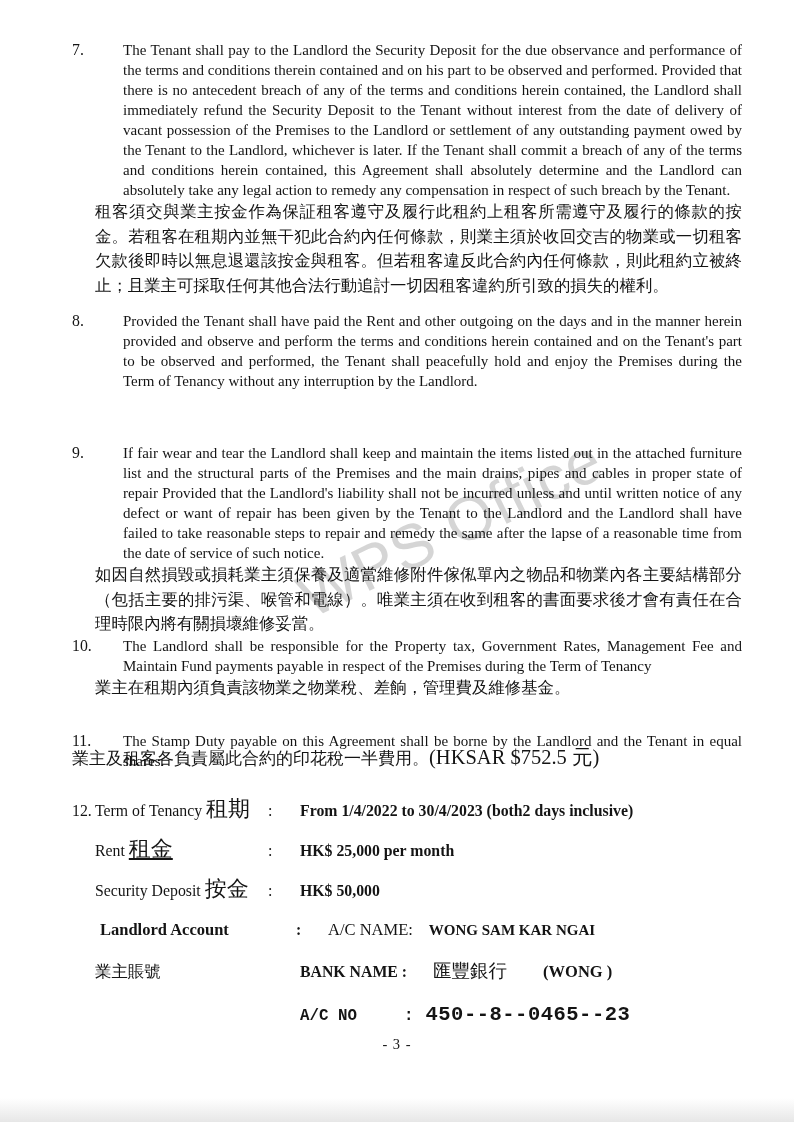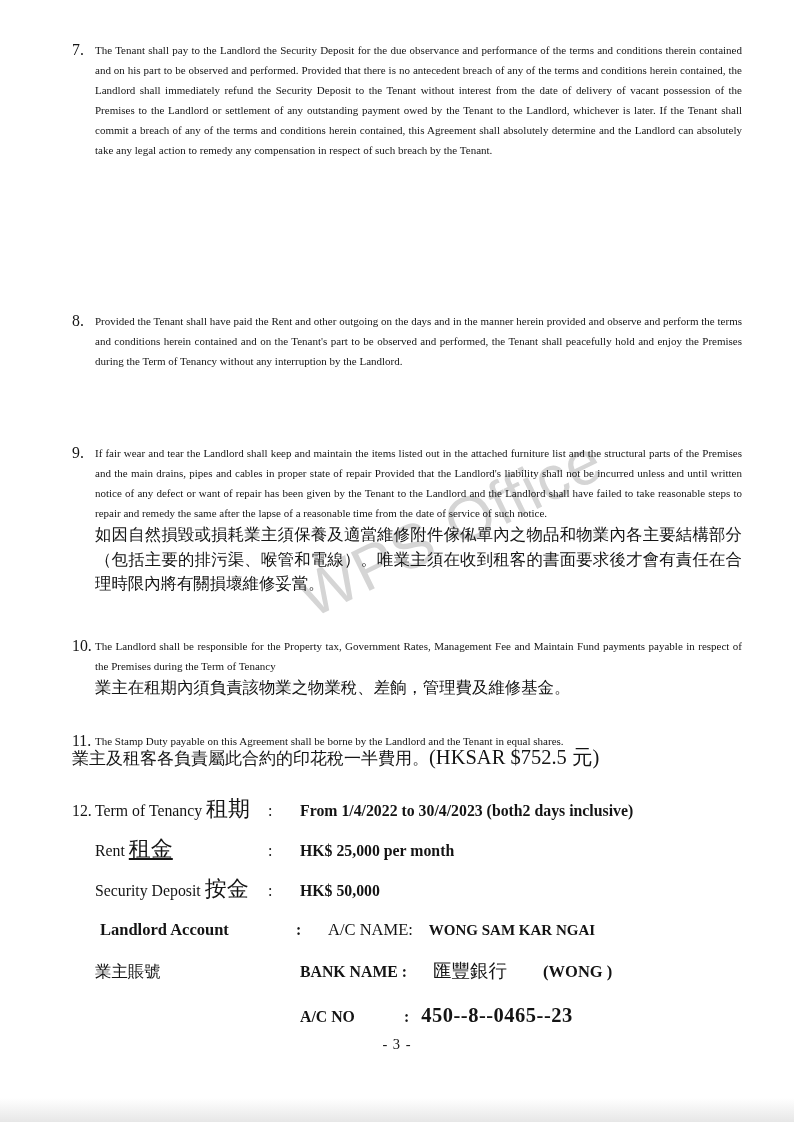--- a/index.html
+++ b/index.html
@@ -7,21 +7,21 @@
     width:794px;height:1122px;position:relative;overflow:hidden;
     background:#ffffff;color:#141414;
     font-family:"Liberation Serif", serif;
   }
   .page{position:absolute;inset:0;}
   
   .clause{position:absolute;left:72px;width:670px;display:flex;}
   .c7{top:40px}.c8{top:311px}.c9{top:443px}.c10{top:636px}.c11{top:731px}
   .clause-num{flex:none;width:23px;font-size:15.8px;line-height:20px;}
   .clause-body{flex:1;}
-  .en{font-size:11px;line-height:20px;text-align:justify;}
+  .en{font-size:15px;line-height:20px;text-align:justify;margin-left:28px;}
   .zh{font-size:16.4px;line-height:24.6px;text-align:justify;}
   
   .stamp-line{position:absolute;left:72px;top:746px;width:670px;font-size:17px;line-height:22px;white-space:nowrap;}
   .stamp-amount{font-size:20.5px;}
   
   .terms{position:absolute;left:72px;top:798px;width:670px;}
   .trow{display:flex;align-items:baseline;font-size:15.8px;line-height:22px;}
   .trow + .trow{margin-top:16px;}
   .tnum{flex:none;width:23px;}
   .tlabel{flex:none;width:173px;}
@@ -32,21 +32,21 @@
   .row-landlord .tlabel-wide{flex:none;width:196px;font-weight:bold;font-size:16.5px;}
   .row-landlord .tcolon{font-weight:bold;}
   .acname-label{font-size:16.5px;}
   .acname-value{font-size:15px;font-weight:bold;margin-left:16px;}
   .row-bank{margin-top:18px;line-height:26px;}
   .row-bank .tlabel-wide{flex:none;width:196px;padding-left:23px;box-sizing:border-box;font-size:16.4px;}
   .row-bank .tcolon-empty{flex:none;width:32px;}
   .bank-label{font-weight:bold;font-size:15.8px;}
   .bank-zh{font-size:18.5px;margin-left:26px;}
   .bank-en{font-weight:bold;font-size:16.5px;margin-left:36px;}
-  .row-acno{margin-top:16px;line-height:28px;}
+  .row-acno{margin-top:16px;line-height:28px;font-family:Liberation Mono, monospace;}
   .row-acno .spacer{flex:none;width:228px;}
   .acno-label{font-weight:bold;font-size:15.8px;display:inline-block;width:104px;}
   .acno-colon{font-weight:bold;font-size:15.8px;}
   .acno-value{font-weight:bold;font-size:20.5px;margin-left:12px;letter-spacing:0.5px;}
   .u{text-decoration:underline;text-underline-offset:2px;}
   
   .watermark{
     position:absolute;left:248px;top:492px;width:404px;text-align:center;
     transform:rotate(-26deg);
     font-family:"Liberation Sans", sans-serif;
@@ -65,20 +65,21 @@
 <body>
 
 <div class="page">
 
   <div class="watermark">WPS Office</div>
 
   <div class="clause c7">
     <div class="clause-num">7.</div>
     <div class="clause-body">
       <div class="en">The Tenant shall pay to the Landlord the Security Deposit for the due observance and performance of the terms and conditions therein contained and on his part to be observed and performed. Provided that there is no antecedent breach of any of the terms and conditions herein contained, the Landlord shall immediately refund the Security Deposit to the Tenant without interest from the date of delivery of vacant possession of the Premises to the Landlord or settlement of any outstanding payment owed by the Tenant to the Landlord, whichever is later. If the Tenant shall commit a breach of any of the terms and conditions herein contained, this Agreement shall absolutely determine and the Landlord can absolutely take any legal action to remedy any compensation in respect of such breach by the Tenant.</div>
+      <div class="zh">租客須交與業主按金作為保証租客遵守及履行此租約上租客所需遵守及履行的條款的按金。若租客在租期內並無干犯此合約內任何條款，則業主須於收回交吉的物業或一切租客欠款後即時以無息退還該按金與租客。但若租客違反此合約內任何條款，則此租約立被終止；且業主可採取任何其他合法行動追討一切因租客違約所引致的損失的權利。</div>
     </div>
   </div>
 
   <div class="clause c8">
     <div class="clause-num">8.</div>
     <div class="clause-body">
       <div class="en">Provided the Tenant shall have paid the Rent and other outgoing on the days and in the manner herein provided and observe and perform the terms and conditions herein contained and on the Tenant's part to be observed and performed, the Tenant shall peacefully hold and enjoy the Premises during the Term of Tenancy without any interruption by the Landlord.</div>
     </div>
   </div>
 

